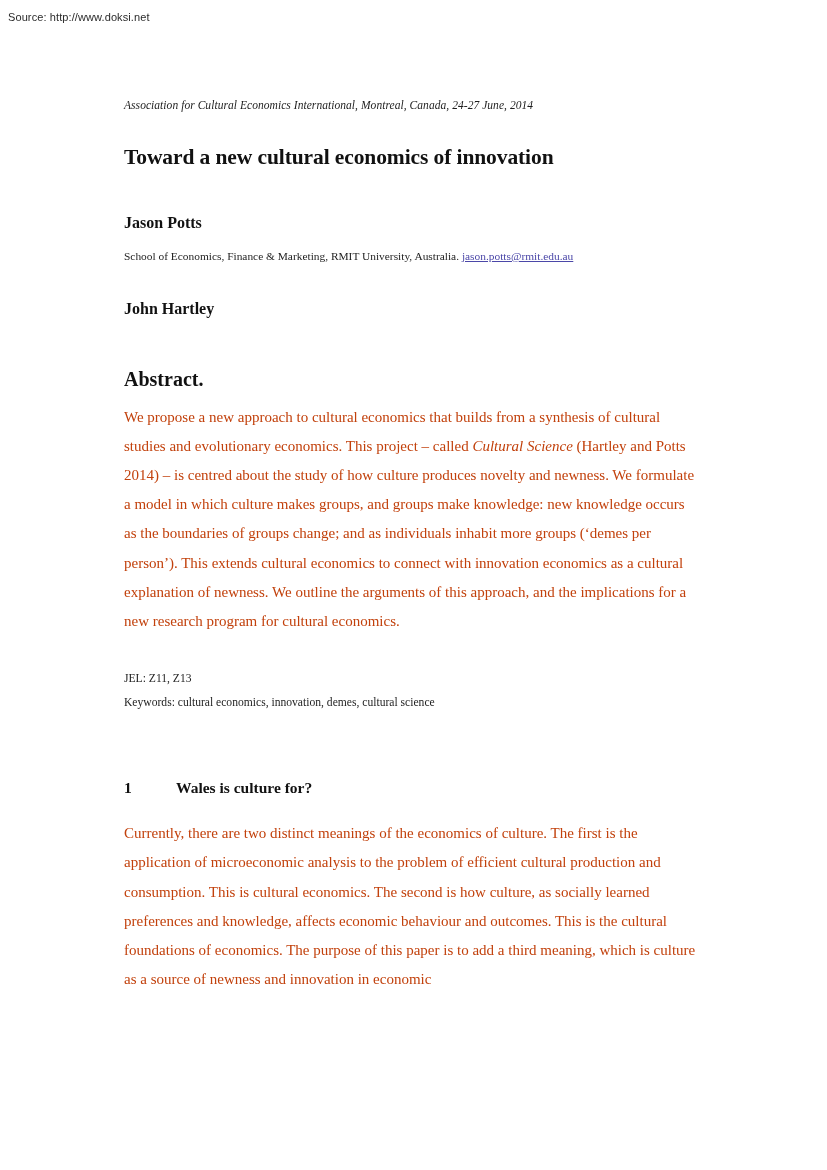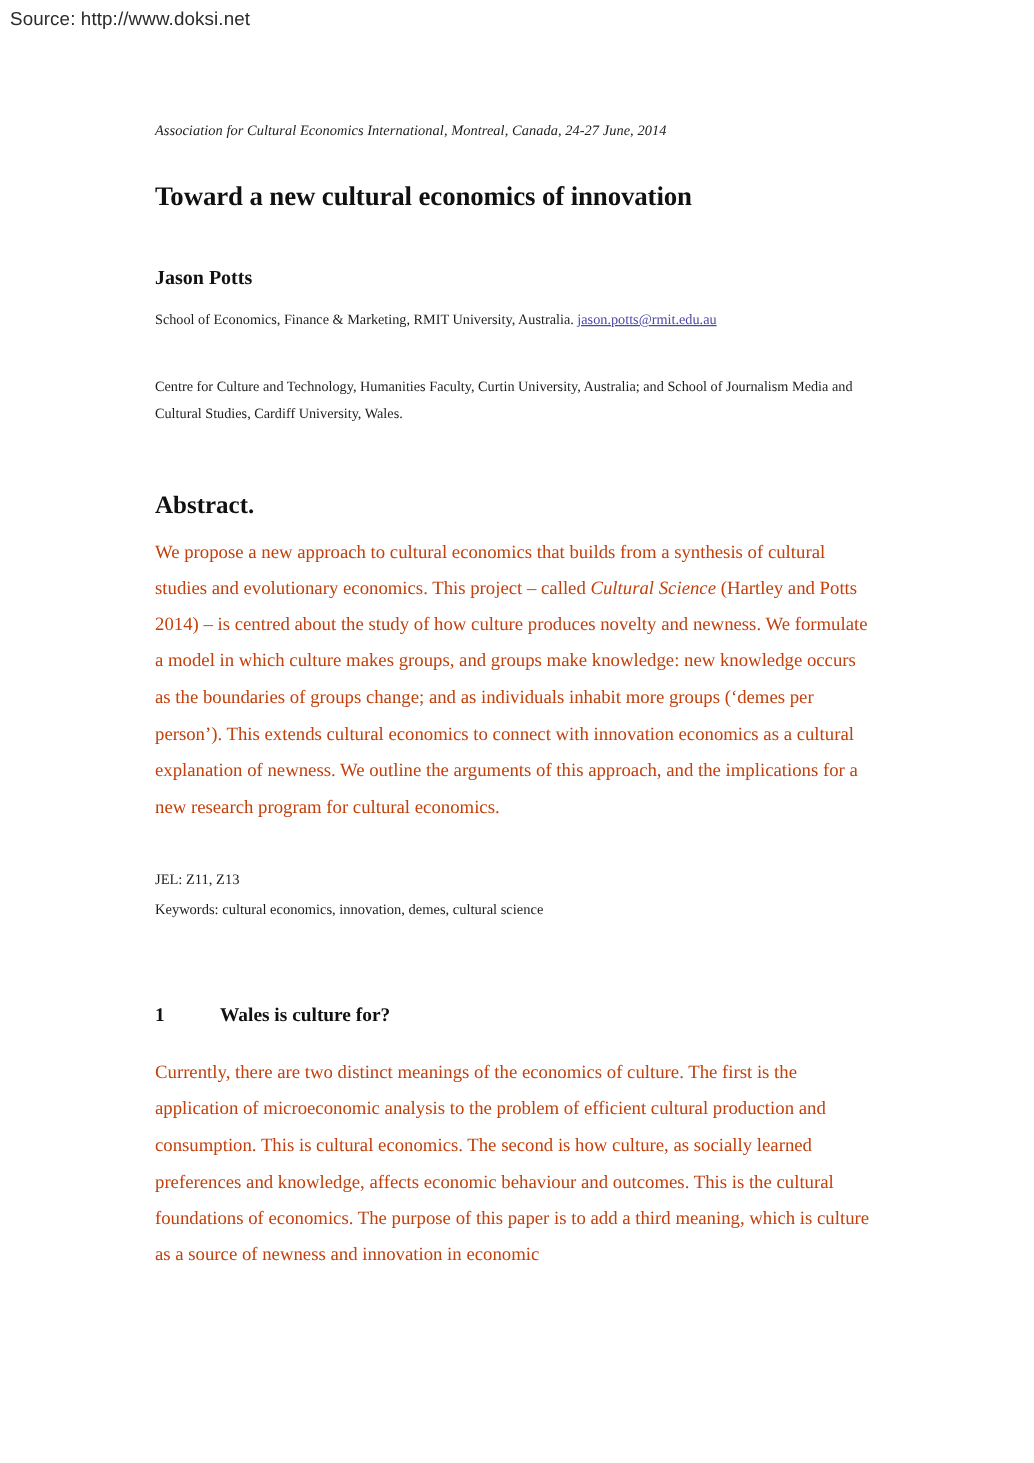--- a/index.html
+++ b/index.html
@@ -22,21 +22,21 @@
     top: 0;
     left: 0;
     width: 827px;
     height: 27px;
     background: #ffffff;
     box-sizing: border-box;
     padding: 7px 0 0 8px;
   }
   .source-banner .src-text {
     font-family: "Liberation Sans", "DejaVu Sans", sans-serif;
-    font-size: 15px;
+    font-size: 11px;
     color: #2b2b2b;
     letter-spacing: 0.1px;
     white-space: nowrap;
   }
 
   
   .page-sheet {
     position: absolute;
     top: 27px;
     left: 0;
@@ -136,21 +136,21 @@
     <p class="venue-line">Association for Cultural Economics International, Montreal, Canada, 24-27 June, 2014</p>
 
     <h1 class="doc-title">Toward a new cultural economics of innovation</h1>
 
     <div class="author-block">
       <div class="author-name">Jason Potts</div>
       <p class="affiliation"><span>School of Economics, Finance &amp; Marketing, RMIT University, Australia. </span><a class="email-link" href="#">jason.potts@rmit.edu.au</a></p>
     </div>
 
     <div class="author-block author-block-2">
-      <p class="affiliation"><span>Centre for Culture and Technology, Humanities Faculty, Curtin University, Australia; and School of Journalism</span> <span>Media and Cultural Studies, Cardiff University, Wales.</span></p>
+      <div class="author-name">John Hartley</div>
     </div>
 
     <div class="abstract-heading">Abstract.</div>
 
     <p class="body-para"><span>We propose a new approach to cultural economics that builds from a synthesis of cultural studies and evolutionary economics. This project – called </span><em>Cultural Science</em><span> (Hartley and Potts 2014) – is centred about the study of how culture produces novelty and newness. We formulate a model in which culture makes groups, and groups make knowledge: new knowledge occurs as the boundaries of groups change; and as individuals inhabit more groups (‘demes per person’). This extends cultural economics to connect with innovation economics as a cultural explanation of newness. We outline the arguments of this approach, and the implications for a new research program for cultural economics.</span></p>
 
     <div class="meta-block">
       <p class="meta-line">JEL: Z11, Z13</p>
       <p class="meta-line">Keywords: cultural economics, innovation, demes, cultural science</p>
     </div>

